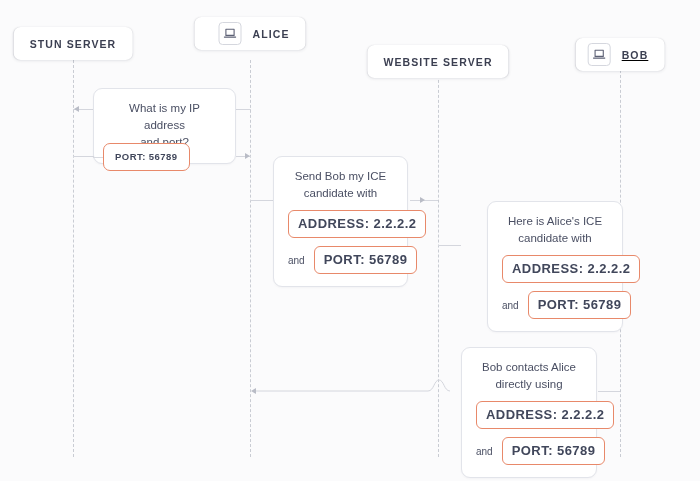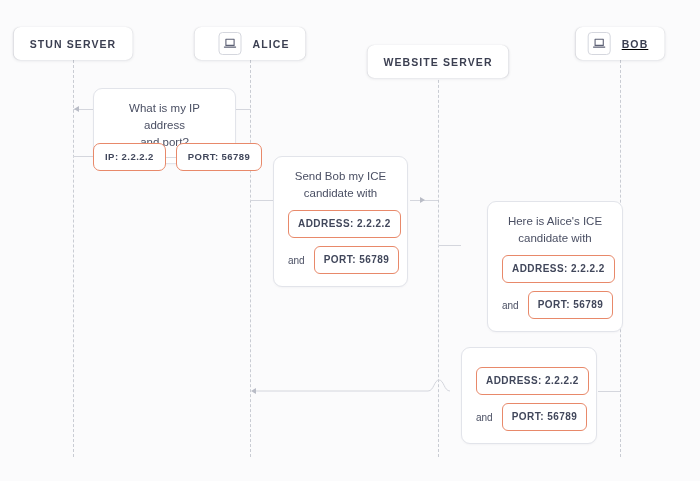--- a/index.html
+++ b/index.html
@@ -76,21 +76,21 @@
     box-shadow: 0 1px 2px rgba(40,45,70,0.04);
   }
   .bubble .text { white-space: pre-line; text-align: center; }
 
   
   .chip {
     display: inline-block;
     border: 1px solid #e8896a;
     border-radius: 6px;
     color: #41475b;
-    font-size: 10px;
+    font-size: 13px;
     font-weight: bold;
     letter-spacing: .45px;
     padding: 4px 9px 5px 9px;
     background: #ffffff;
     box-sizing: border-box;
     white-space: nowrap;
   }
   .chiprow {
     margin-top: 8px;
     display: flex;
@@ -150,35 +150,35 @@
 
   <div class="lifeline" style="left:73px;"></div>
   <div class="lifeline" style="left:250px;"></div>
   <div class="lifeline" style="left:438px;"></div>
   <div class="lifeline" style="left:620px;"></div>
 
   <div class="actor" style="left:73px; top:27px;">
     <span class="label">STUN SERVER</span>
   </div>
 
-  <div class="actor" style="left:250px; top:27px;padding-left:28px;">
+  <div class="actor" style="left:250px; top:17px;padding-left:28px;">
     <span class="devicebox">
       <svg width="13" height="11" viewBox="0 0 13 11" aria-hidden="true">
         <path d="M2.4 1.2 h8.2 v6.2 h-8.2 z" fill="none" stroke="#5d6175" stroke-width="1.1" stroke-linejoin="round"></path>
         <path d="M0.8 9.1 h11.4" fill="none" stroke="#5d6175" stroke-width="1.1" stroke-linecap="round"></path>
       </svg>
     </span>
     <span class="label">ALICE</span>
   </div>
 
   <div class="actor" style="left:438px; top:45px;">
     <span class="label">WEBSITE SERVER</span>
   </div>
 
-  <div class="actor" style="left:620px; top:27px;text-decoration:underline;">
+  <div class="actor" style="left:620px; top:38px;text-decoration:underline;">
     <span class="devicebox">
       <svg width="13" height="11" viewBox="0 0 13 11" aria-hidden="true">
         <path d="M2.4 1.2 h8.2 v6.2 h-8.2 z" fill="none" stroke="#5d6175" stroke-width="1.1" stroke-linejoin="round"></path>
         <path d="M0.8 9.1 h11.4" fill="none" stroke="#5d6175" stroke-width="1.1" stroke-linecap="round"></path>
       </svg>
     </span>
     <span class="label">BOB</span>
   </div>
 
   <div class="hline" style="left:73px; top:109px; width:21px;"></div>
@@ -188,21 +188,20 @@
   <div class="bubble" style="left:93px; top:88px; width:143px;">
     <div class="text">What is my IP address
 and port?</div>
   </div>
 
   <div class="hline" style="left:73px; top:156px; width:21px;"></div>
   <div class="hline" style="left:236px; top:156px; width:15px;"></div>
   <div class="arrowhead right" style="left:245px; top:152.5px;"></div>
 
   <div class="chip-pair" style="left:93px; top:143px;">
-    <span class="bigchip">IP: 2.2.2.2</span>
     <span class="joiner"></span>
     <span class="bigchip">PORT: 56789</span>
   </div>
 
   <div class="hline" style="left:250px; top:200px; width:25px;"></div>
   <div class="hline" style="left:410px; top:200px; width:28px;"></div>
   <div class="arrowhead right" style="left:420px; top:196.5px;"></div>
 
   <div class="bubble" style="left:273px; top:156px; width:135px;">
     <div class="text">Send Bob my ICE
@@ -233,20 +232,22 @@
   </div>
 
   <div class="hline" style="left:598px; top:391px; width:22px;"></div>
 
   <svg class="hopline" style="left:250px; top:375px;" width="200" height="32">
     <path d="M6 16 H178 C184 16 184 5 189 5 C194 5 194 16 200 16" fill="none" stroke="#d4d6dd" stroke-width="1"></path>
   </svg>
   <div class="arrowhead left" style="left:251px; top:387.5px;"></div>
 
   <div class="bubble" style="left:461px; top:347px; width:136px;">
+    <div class="text">Bob contacts Alice
+directly using</div>
     <div class="chiprow">
       <span class="chip">ADDRESS: 2.2.2.2</span>
     </div>
     <div class="chiprow">
       <span class="andword">and</span>
       <span class="chip">PORT: 56789</span>
     </div>
   </div>
 
 </div>

